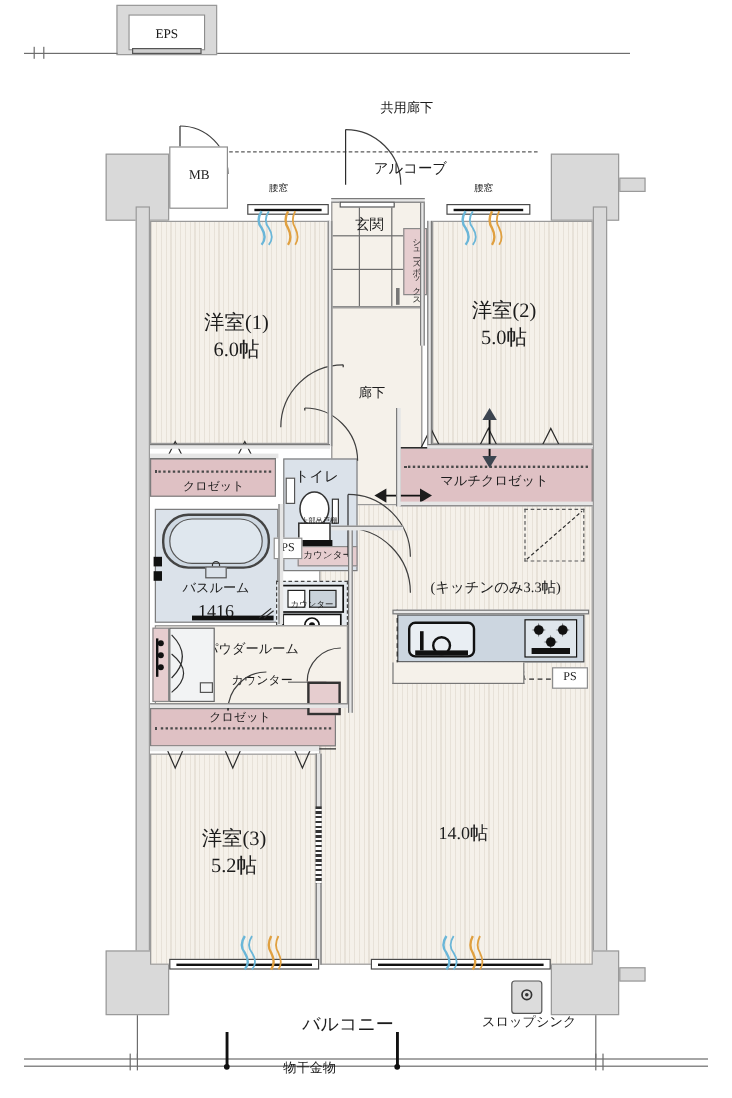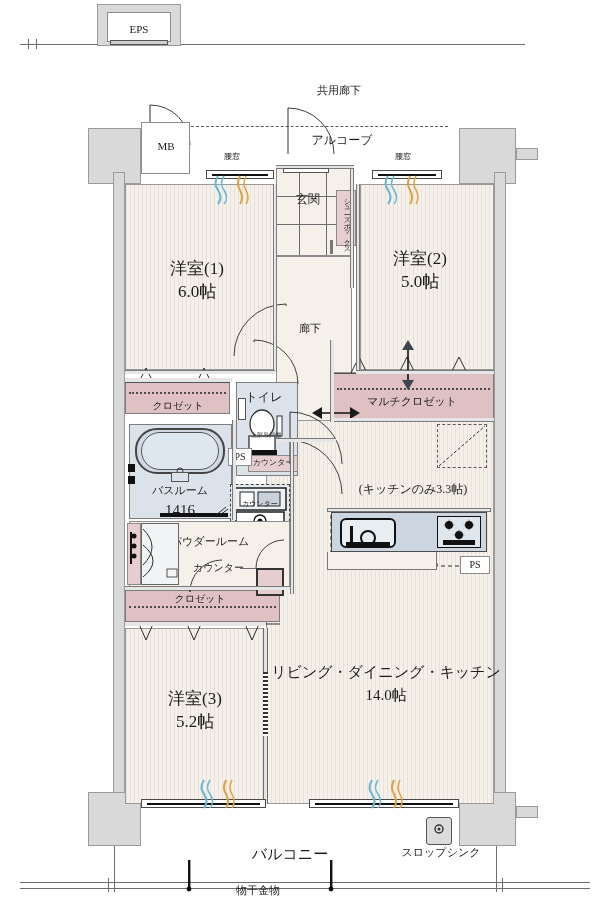--- a/index.html
+++ b/index.html
@@ -93,21 +93,21 @@
   <div class="abs lineroom" style="left:125px;top:184px;width:150px;height:186px;border:1px solid #9a9a9a;"></div>
   <span class="lbl t18 ctr" style="left:197px;top:258px;">洋室(1)</span>
   <span class="lbl t18 ctr" style="left:197px;top:281px;">6.0帖</span>
 
   <div class="abs roomfill" style="left:276px;top:168px;width:76px;height:88px;border:1px solid #8d8d8d;"></div>
 
   <div class="abs hl" style="left:277px;top:196px;width:74px;"></div>
   <div class="abs hl" style="left:277px;top:224px;width:74px;"></div>
   <div class="abs vl" style="left:299px;top:169px;height:86px;"></div>
   <div class="abs vl" style="left:326px;top:169px;height:86px;"></div>
-  <span class="lbl t12 ctr" style="left:308px;top:192px;font-family:Liberation Serif, serif;">玄関</span>
+  <span class="lbl t12 ctr" style="left:308px;top:180px;font-family:Liberation Serif, serif;">玄関</span>
 
   <div class="abs pinksoft" style="left:336px;top:190px;width:20px;height:56px;"></div>
   <span class="lbl t7 vert" style="left:342px;top:194px;">シューズボックス</span>
 
   <div class="abs lineroom" style="left:360px;top:184px;width:134px;height:186px;border:1px solid #9a9a9a;"></div>
   <span class="lbl t18 ctr" style="left:420px;top:248px;">洋室(2)</span>
   <span class="lbl t18 ctr" style="left:420px;top:271px;">5.0帖</span>
 
   <div class="abs roomfill" style="left:276px;top:256px;width:76px;height:186px;border:1px solid #8d8d8d;"></div>
   <span class="lbl t13 ctr" style="left:310px;top:322px;">廊下</span>
@@ -132,21 +132,20 @@
   </svg>
 
   <svg style="left:312px;top:404px;width:48px;height:18px;">
     <line class="segb" x1="6" y1="9" x2="42" y2="9" stroke-width="3" stroke="#1c1c1c"></line>
     <path d="M 0 9 L 10 3 L 10 15 Z" fill="#1c1c1c"></path>
     <path d="M 48 9 L 38 3 L 38 15 Z" fill="#1c1c1c"></path>
   </svg>
 
   <div class="abs lineroom" style="left:266px;top:420px;width:228px;height:384px;border:1px solid #9a9a9a;"></div>
   <span class="lbl t12 ctr" style="left:413px;top:482px;">(キッチンのみ3.3帖)</span>
-  <span class="lbl t15 ctr" style="left:386px;top:663px;">リビング・ダイニング・キッチン</span>
   <span class="lbl t15 ctr" style="left:386px;top:686px;">14.0帖</span>
 
   <div class="abs dashbox" style="left:437px;top:424px;width:50px;height:44px;"></div>
   <svg style="left:437px;top:424px;width:50px;height:44px;">
     <line class="seg" x1="2" y1="42" x2="48" y2="2" stroke-dasharray="3 2"></line>
   </svg>
 
   <div class="abs" style="left:331px;top:512px;width:156px;height:40px;background:#ccd6e0;border:1px solid #4a4a4a;"></div>
 
   <div class="abs" style="left:340px;top:518px;width:56px;height:30px;background:#e9eef3;border:2px solid #111;border-radius:6px;"></div>

